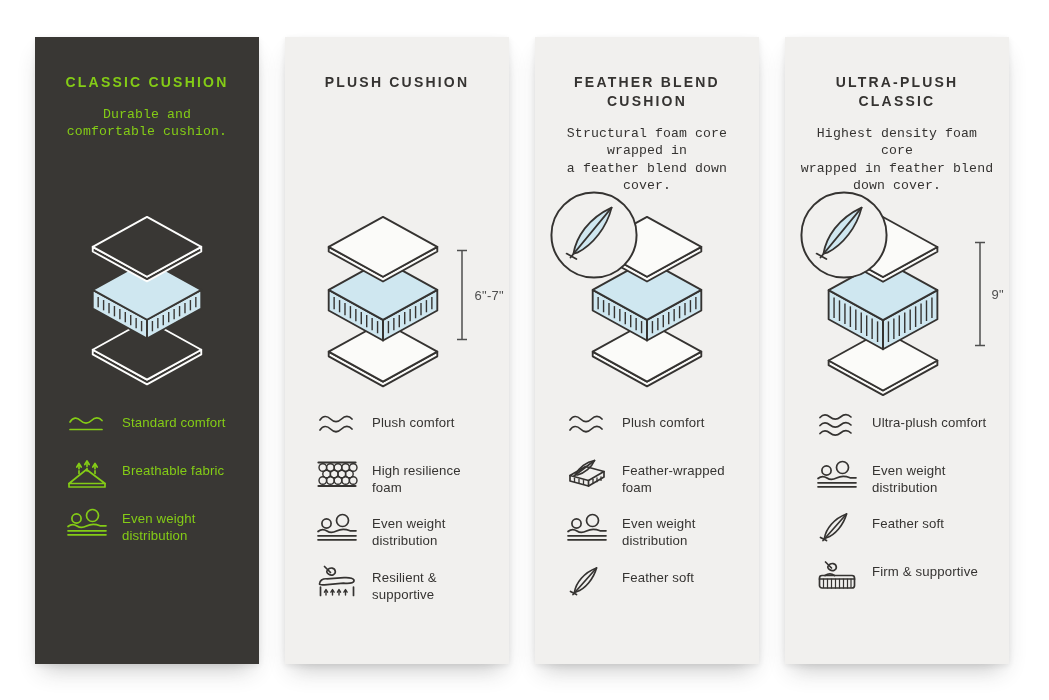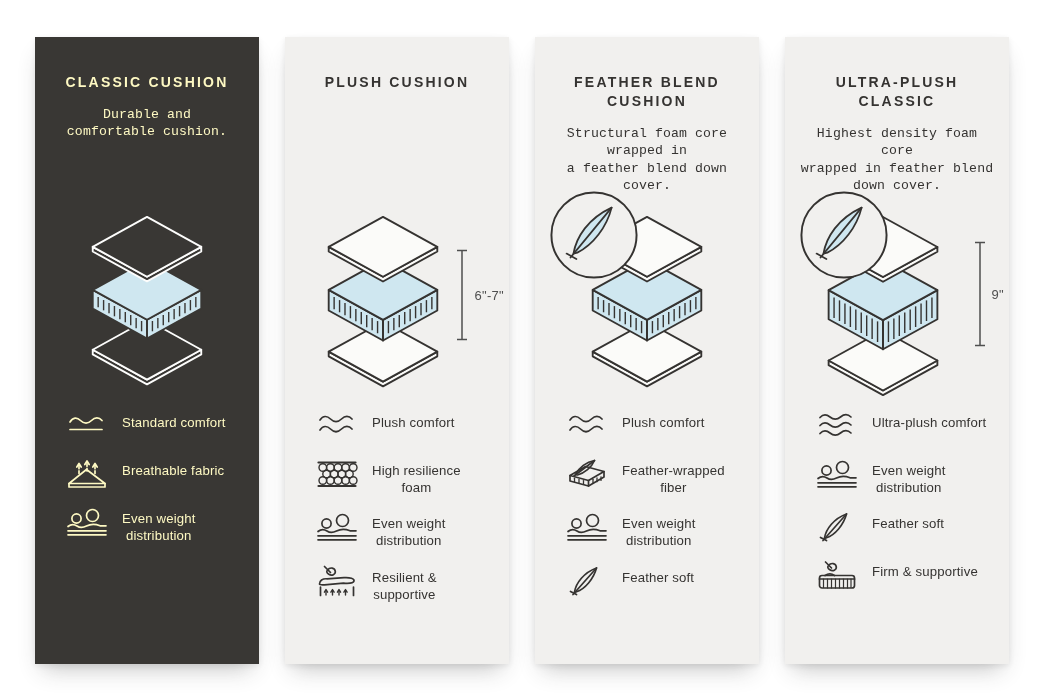--- a/index.html
+++ b/index.html
@@ -9,21 +9,21 @@
     -webkit-font-smoothing:antialiased;
   }
   .cards-row{
     position:absolute;top:37px;left:35px;
     display:flex;gap:26px;
   }
   .card{
     position:relative;width:224px;height:627px;
     box-shadow:0 12px 22px -8px rgba(50,50,50,.30), 0 2px 6px rgba(0,0,0,.08);
   }
-  .theme-dark{background:var(--dark-card,#393734);color:#fef9c3;}
+  .theme-dark{background:var(--dark-card,#393734);color:#84cc16;}
   .theme-light{background:var(--light-card,#f1f0ee);color:var(--ink,#353331);}
 
   .card-header{position:absolute;top:36px;left:12px;right:12px;text-align:center;}
   .card-title{
     margin:0 0 14px;font-size:14px;font-weight:bold;
     letter-spacing:2.2px;line-height:1.34;white-space:pre-line;
   }
   .card-desc{
     margin:0;font-size:13.2px;line-height:1.33;white-space:pre-line;letter-spacing:.1px;font-family:Liberation Mono, monospace;
   }
@@ -36,21 +36,21 @@
   .cushion.shifted{transform:translateX(-14px);}
   .feather-badge{position:absolute;top:6px;left:13px;}
   .measure{
     position:absolute;right:5px;display:flex;align-items:center;gap:5px;
   }
   .measure-label{font-size:13px;letter-spacing:.3px;color:#4f4f4f;white-space:nowrap;}
 
   .features{position:absolute;top:372px;left:30px;right:6px;}
   .feature-row{display:flex;gap:13px;margin-bottom:14px;min-height:31px;align-items:flex-start;}
   .feature-icon{flex:none;width:44px;height:34px;display:flex;align-items:center;justify-content:center;}
-  .feature-label{font-size:13.2px;line-height:1.3;padding-top:5px;white-space:pre-line;letter-spacing:.15px;text-align:center;}
+  .feature-label{font-size:13.2px;line-height:1.3;padding-top:5px;white-space:pre-line;letter-spacing:.15px;}
 </style>
 </head>
 <body>
 
 <div class="cards-row" id="cards-row">
     <section class="card theme-dark">
     <div class="card-header">
       <h2 class="card-title">CLASSIC CUSHION</h2>
       <p class="card-desc">Durable and
 comfortable cushion.</p>
@@ -316,21 +316,21 @@
                 <path d="M18.5 23.6 V27.4"></path>
                 <path d="M28 22.3 V26"></path>
                 <path d="M32 21 V24.7"></path>
                 <path d="M36 19.8 V23.4"></path>
               </g>
               <path d="M10.5 17.5 C14 10.5 21.5 5 29.5 3.5 C26.5 10.5 19.5 16 12.5 18 Z"></path>
               <path d="M9 19 L29.5 3.5"></path>
             </svg>
           </span>
     <span class="feature-label">Feather-wrapped
-fiber</span>
+foam</span>
   </div>
         <div class="feature-row">
     <span class="feature-icon">
             <svg width="44" height="34" viewBox="0 0 44 32" fill="none" stroke="currentColor" stroke-width="1.7" stroke-linecap="round" stroke-linejoin="round">
               <circle cx="11.5" cy="12.5" r="4.6"></circle>
               <circle cx="27.5" cy="9.5" r="6"></circle>
               <path d="M3 20.5 C6.5 17.5 9 18 12 20 C15 22 18.5 21.5 21.5 20 C26 17.8 31 18.2 35 19.8 L41 19.8"></path>
               <path d="M3 24.8 H41"></path>
               <path d="M3 28.8 H41"></path>
             </svg>

